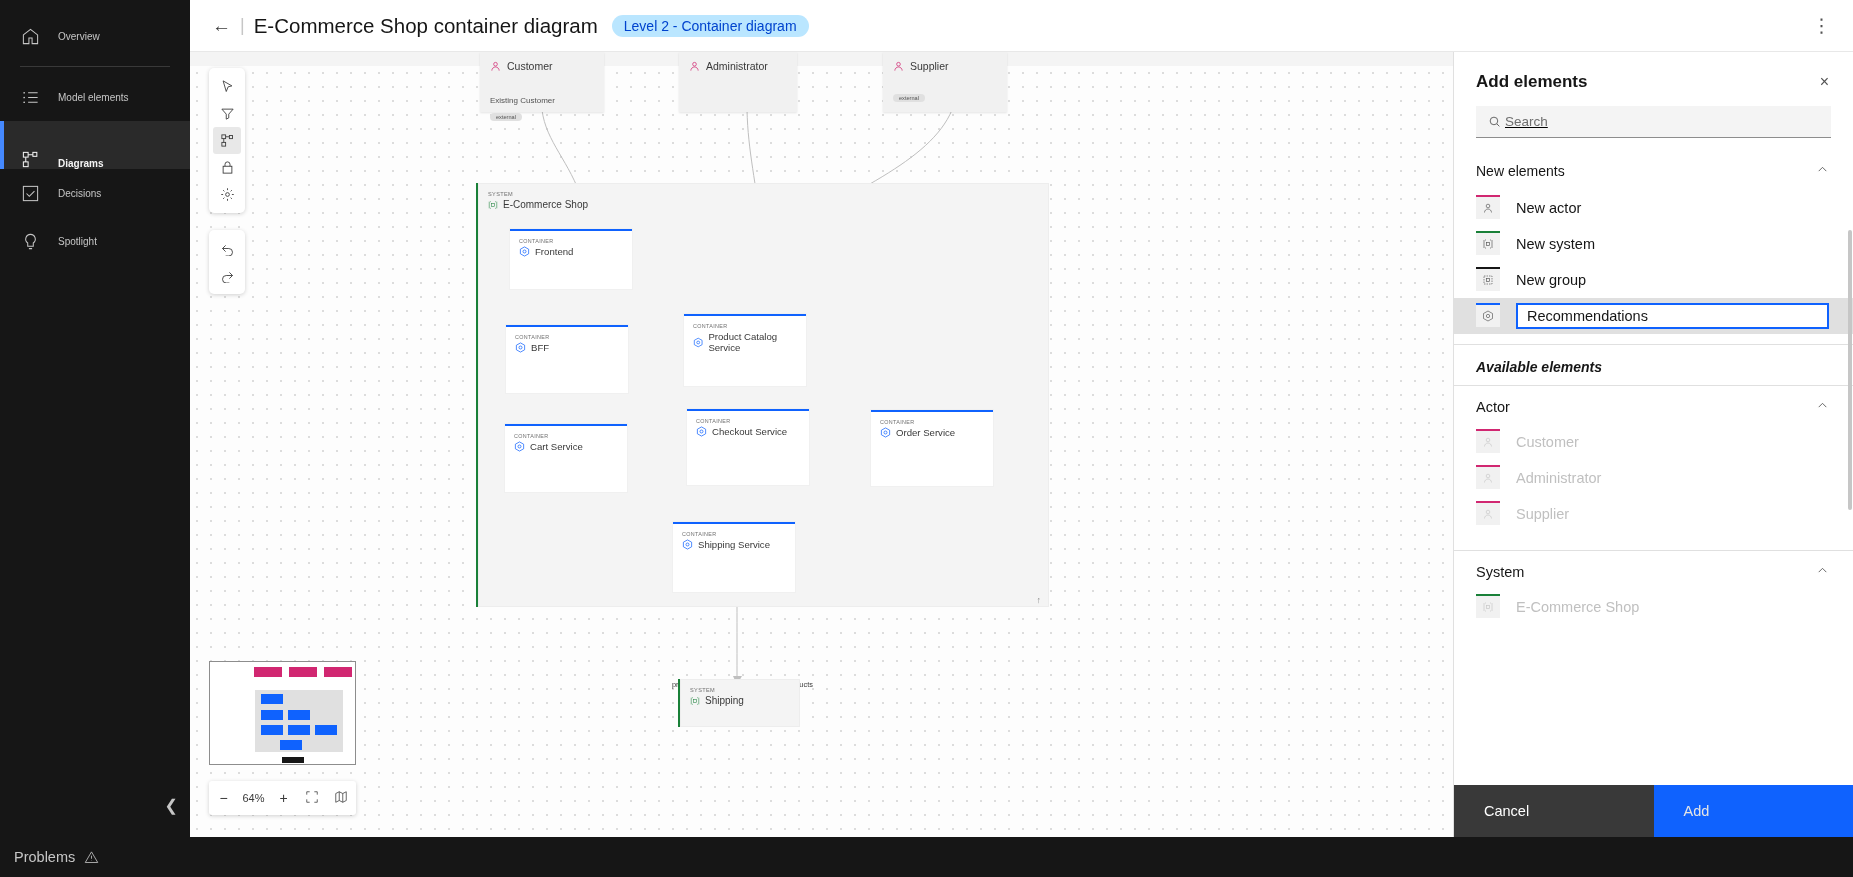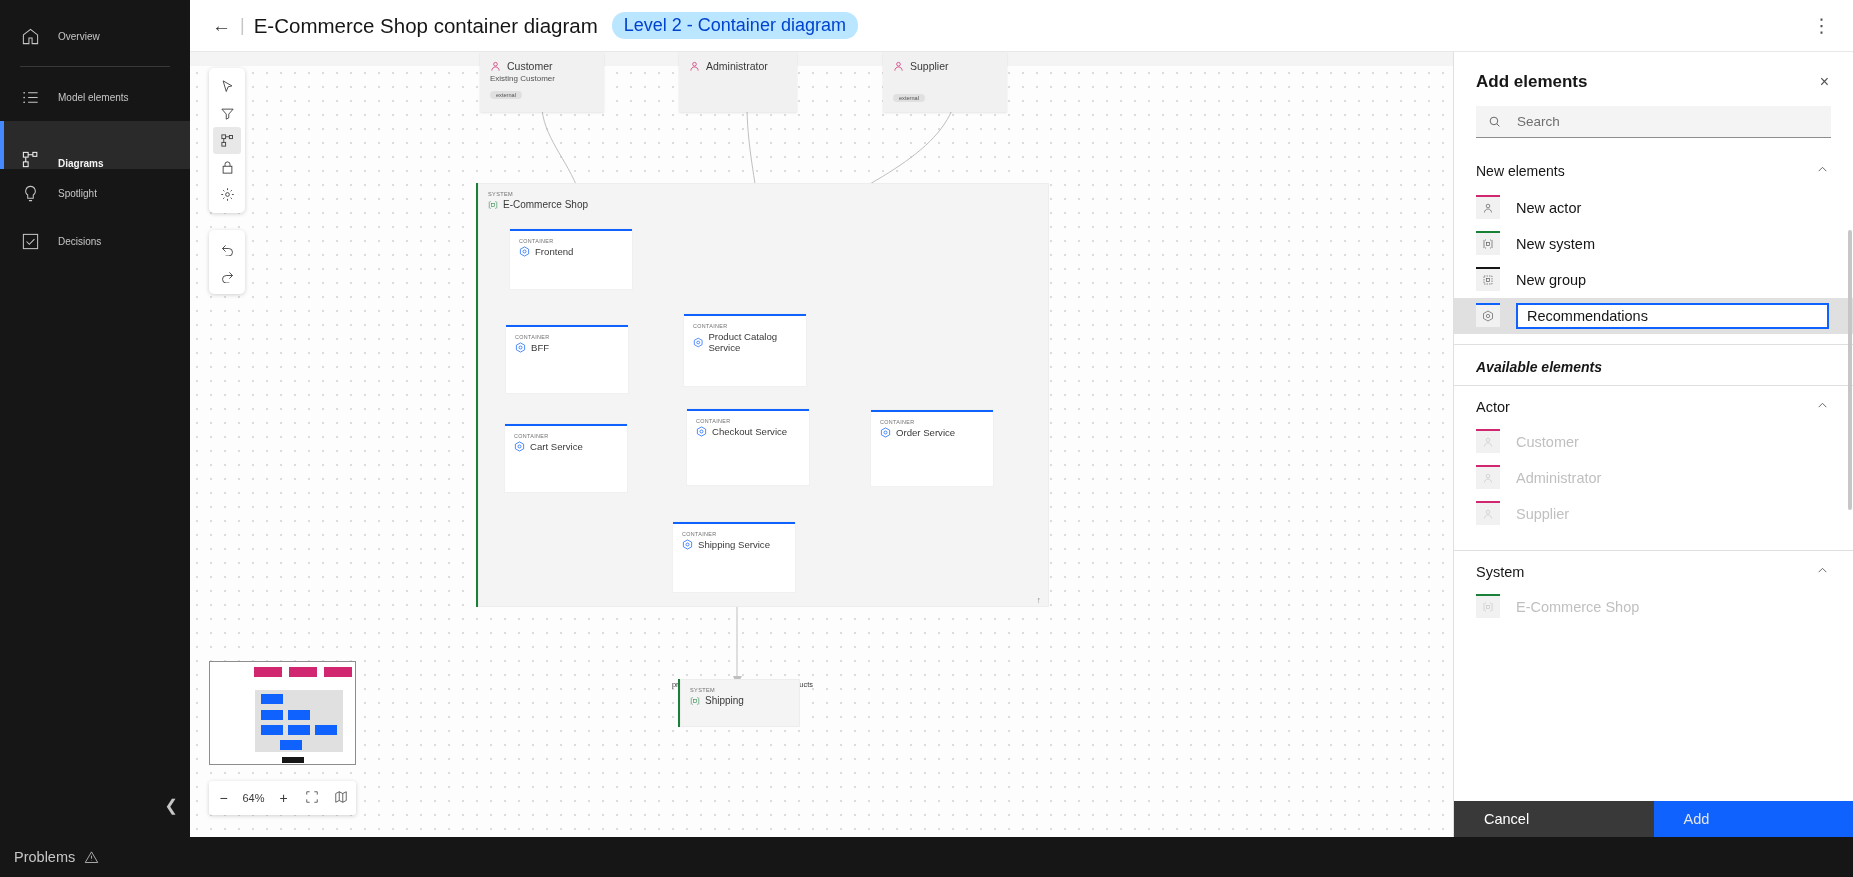--- a/index.html
+++ b/index.html
@@ -41,21 +41,21 @@
 
   .topbar {
     height: 52px; background: #fff; display: flex; align-items: center;
     padding: 0 16px 0 22px; border-bottom: 1px solid #e8e8e8; position: relative; z-index: 20;
   }
   .back-arrow { font-size: 19px; color: #393939; cursor: pointer; line-height: 1; }
   .tb-sep { color: #c6c6c6; margin: 0 9px; font-size: 18px; }
   .doc-title { font-size: 20.5px; color: #161616; font-weight: 400; }
   .level-badge {
     margin-left: 14px; background: #bae6ff; color: #0043ce;
-    border-radius: 13px; padding: 3px 12px; font-size: 18px; white-space: nowrap;
+    border-radius: 13px; padding: 3px 12px; font-size: 14px; white-space: nowrap;
   }
   .tb-spacer { flex: 1; }
   .kebab { font-size: 19px; color: #525252; letter-spacing: 0; cursor: pointer; padding: 0 6px; line-height: .7;}
 
   
   .canvas {
     position: absolute; top: 52px; left: 0; right: 0; bottom: 40px;
     background-color: #fdfdfd;
     background-image: radial-gradient(#dcdcdc 1px, transparent 1px);
     background-size: 14px 14px;
@@ -85,21 +85,21 @@
 
   
   .node { position: absolute; }
   .actor-box {
     background: #f1f1f1; border: none; box-shadow: 0 1px 2px rgba(0,0,0,.10);
     padding: 8px 10px;
   }
   .actor-hdr { display: flex; align-items: center; gap: 6px; }
   .actor-ico { width: 11px; height: 11px; stroke: #d12771; fill: none; stroke-width: 1.6; }
   .actor-name { font-size: 10.5px; color: #393939; }
-  .actor-desc { font-size: 8px; color: #525252; margin-top: 2px; }
+  .actor-desc { font-size: 8px; color: #525252; margin-top: 24px; }
   .tag {
     display: inline-block; margin-top: 7px; background: #e0e0e0; color: #525252;
     border-radius: 8px; padding: 1px 6px; font-size: 5.6px;
   }
 
   .sys-box {
     background: #f4f4f4; border-left: 2px solid #198038; box-shadow: 0 0 0 1px #ededed inset;
   }
   .sys-lbl { font-size: 5.6px; color: #6f6f6f; letter-spacing: .35px; padding: 8px 0 0 10px; }
   .sys-hdr { display: flex; align-items: center; gap: 5px; padding: 2px 0 0 10px; }
@@ -157,22 +157,22 @@
   
   .panel {
     position: absolute; right: 0; top: 52px; bottom: 40px; width: 400px;
     background: #fff; border-left: 1px solid #e0e0e0; display: flex; flex-direction: column; z-index: 18;
   }
   .panel-hdr { display: flex; align-items: center; padding: 20px 24px 8px 22px; }
   .panel-title { font-size: 17px; font-weight: 700; color: #161616; }
   .panel-x { margin-left: auto; font-size: 16px; color: #525252; cursor: pointer; line-height: 1; }
   .search-wrap { padding: 6px 22px 0 22px; }
   .search-box {
-    display: flex; align-items: center; gap: 16px; height: 32px;
-    background: #f4f4f4; border-bottom: 1px solid #8d8d8d; padding: 0 12px;
+    display: flex; align-items: center; gap: 4px; height: 32px;
+    background: #f4f4f4; border-bottom: 1px solid #8d8d8d; padding: 0 12px; text-decoration: underline;
   }
   .search-box svg { width: 13px; height: 13px; stroke: #525252; fill: none; stroke-width: 1.6; }
   .search-box input {
     border: none; outline: none; background: transparent; flex: 1;
     font-size: 13.5px; color: #161616; font-family: "Liberation Sans", sans-serif;
   }
   .search-box input::placeholder { color: #6f6f6f; }
 
   .panel-scroll { flex: 1; overflow-y: auto; position: relative; }
   .sec-hdr {
@@ -204,21 +204,21 @@
   .el-ico.c-group::before { background: #161616; }
   .el-ico.c-container::before { background: #0f62fe; }
   .el-ico svg { width: 12px; height: 12px; stroke: #525252; fill: none; stroke-width: 1.3; }
   .el-ico.dimmed svg { stroke: #c6c6c6; }
   .el-label { font-size: 14.5px; color: #161616; }
   .el-input {
     flex: 1; height: 26px; border: 2px solid #0f62fe; background: #fff;
     display: flex; align-items: center; padding: 0 9px; font-size: 14.5px; color: #161616;
   }
 
-  .panel-foot { display: flex; height: 36px; flex: none; }
+  .panel-foot { display: flex; height: 52px; flex: none; }
   .btn-cancel {
     flex: 1; background: #393939; color: #fff; font-size: 14.5px;
     display: flex; align-items: center; padding-left: 30px; cursor: pointer;
   }
   .btn-add {
     flex: 1; background: #0f62fe; color: #e5e5e5; font-size: 14.5px;
     display: flex; align-items: center; padding-left: 30px; cursor: pointer;
   }
 
   .panel-sb {
@@ -277,34 +277,34 @@
             <rect x="3" y="15" width="6" height="6"></rect>
             <path d="M9 6h6M6 9v6"></path>
           </svg>
       </span>
       <span>Diagrams</span>
     </div>
 
     <div class="nav-item">
       <span class="nav-icon">
         <svg viewBox="0 0 24 24">
-            <path d="M9 18h6M10 21h4M12 3a6 6 0 0 0-3.5 10.9V18h7v-4.1A6 6 0 0 0 12 3Z"></path>
-          </svg>
-      </span>
-      <span>Spotlight</span>
-    </div>
-
-    <div class="nav-item">
-      <span class="nav-icon">
-        <svg viewBox="0 0 24 24">
             <rect x="3" y="3" width="18" height="18"></rect>
             <path d="M7 12l3.5 3.5L17 9"></path>
           </svg>
       </span>
       <span>Decisions</span>
+    </div>
+
+    <div class="nav-item">
+      <span class="nav-icon">
+        <svg viewBox="0 0 24 24">
+            <path d="M9 18h6M10 21h4M12 3a6 6 0 0 0-3.5 10.9V18h7v-4.1A6 6 0 0 0 12 3Z"></path>
+          </svg>
+      </span>
+      <span>Spotlight</span>
     </div>
 
     <div class="nav-spacer"></div>
 
     <div class="nav-collapse">
       <span style="font-size:16px">❮</span>
     </div>
     <div style="height:52px"></div>
   </div>
 

